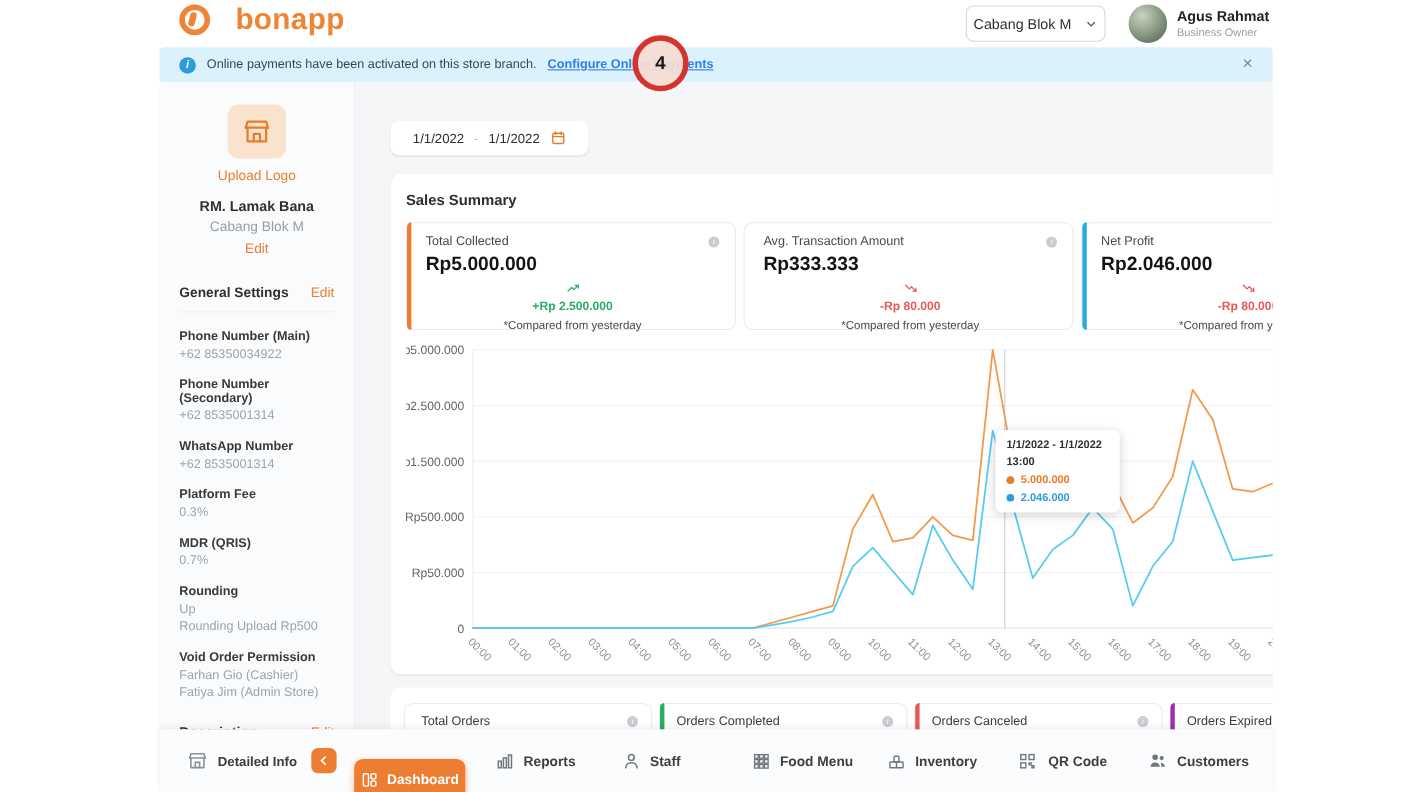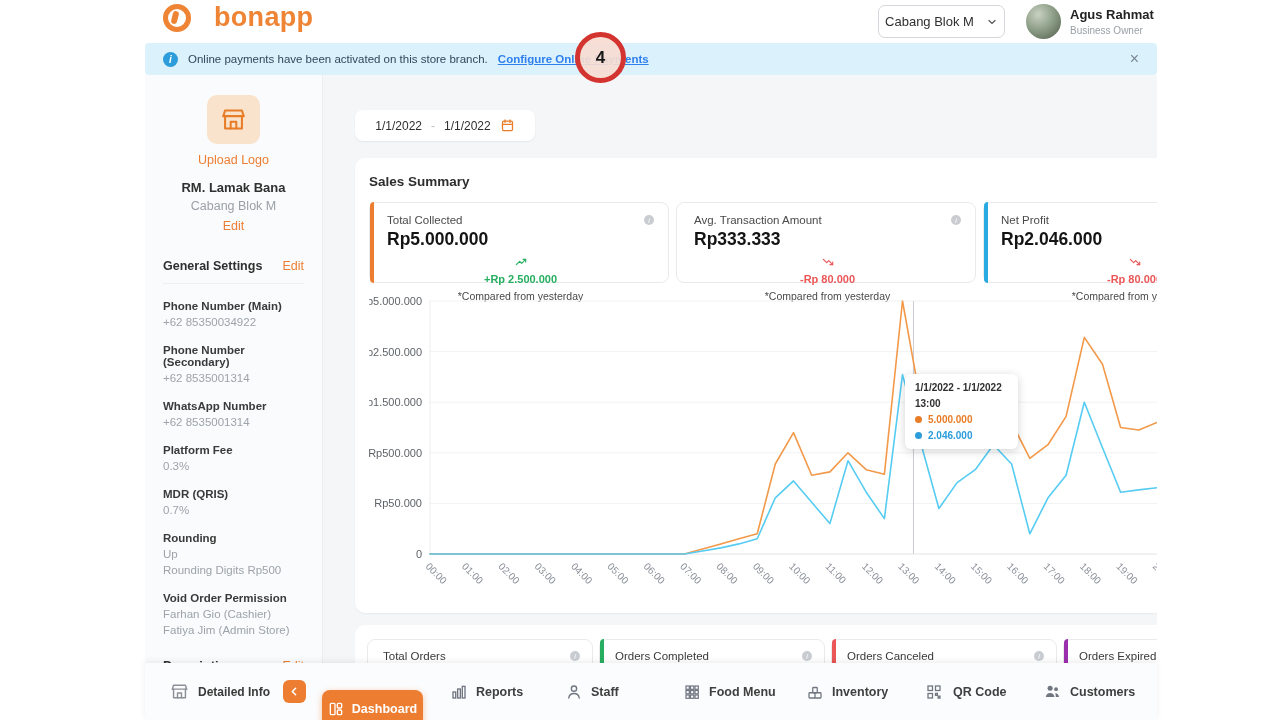--- a/index.html
+++ b/index.html
@@ -59,21 +59,21 @@
 
   
   .date-card { position:absolute; left:210px; top:35px; width:180px; height:31px; background:#fff;
       border-radius:8px; box-shadow:0 1px 2px rgba(16,24,40,.07); display:flex; align-items:center;
       justify-content:center; gap:9px; font-size:12px; color:#2F2F2F; cursor:pointer; }
   .date-sep { color:#C0C0C0; }
   .sales-card { position:absolute; left:210px; top:83px; width:820px; height:455px; background:#fff;
       border-radius:10px; box-shadow:0 1px 2px rgba(16,24,40,.05); padding:16px 14px 0; }
   .sales-title { font-weight:700; font-size:13.5px; color:#2E2E2E; }
   .stat-row { display:flex; gap:7px; margin-top:13px; width:max-content; }
-  .stat-card { position:relative; width:300px; height:81px; border:1px solid #E9EAEC; border-radius:8px;
+  .stat-card { position:relative; width:300px; height:98px; border:1px solid #E9EAEC; border-radius:8px;
       background:#fff; padding:11px 14px 0 17px; flex:none; }
   .accent { position:absolute; left:0; top:-1px; bottom:-1px; width:4px; border-radius:6px 0 0 6px; }
   .stat-top { display:flex; justify-content:space-between; align-items:center; }
   .stat-label { font-size:11.5px; color:#4A4A4A; }
   .info-dot { width:10px; height:10px; border-radius:50%; background:#C9CCD1; color:#fff; font-size:7px;
       display:flex; align-items:center; justify-content:center; line-height:1; font-style:italic; cursor:pointer; }
   .stat-value { font-size:17.5px; font-weight:700; color:#141414; margin-top:3px; }
   .stat-trend { display:flex; align-items:center; gap:5px; margin-top:6px; font-size:11px;flex-direction:column; }
   .trend-amt { font-weight:700; }
   .trend-note { color:#4A4A4A; font-size:10.5px; }
@@ -186,21 +186,21 @@
 
       </div>
       <div>
         <div class="f-label">MDR (QRIS)</div>
         <div class="f-val">0.7%</div>
 
       </div>
       <div>
         <div class="f-label">Rounding</div>
         <div class="f-val">Up</div>
-        <div class="f-val">Rounding Digits Rp500</div>
+        <div class="f-val">Rounding Upload Rp500</div>
       </div>
       <div>
         <div class="f-label">Void Order Permission</div>
         <div class="f-val">Farhan Gio (Cashier)</div>
         <div class="f-val">Fatiya Jim (Admin Store)</div>
       </div>
 
       <div class="desc-row">
         <span class="desc-title">Description</span>
         <span class="edit-link" style="margin-top:0">Edit</span>

